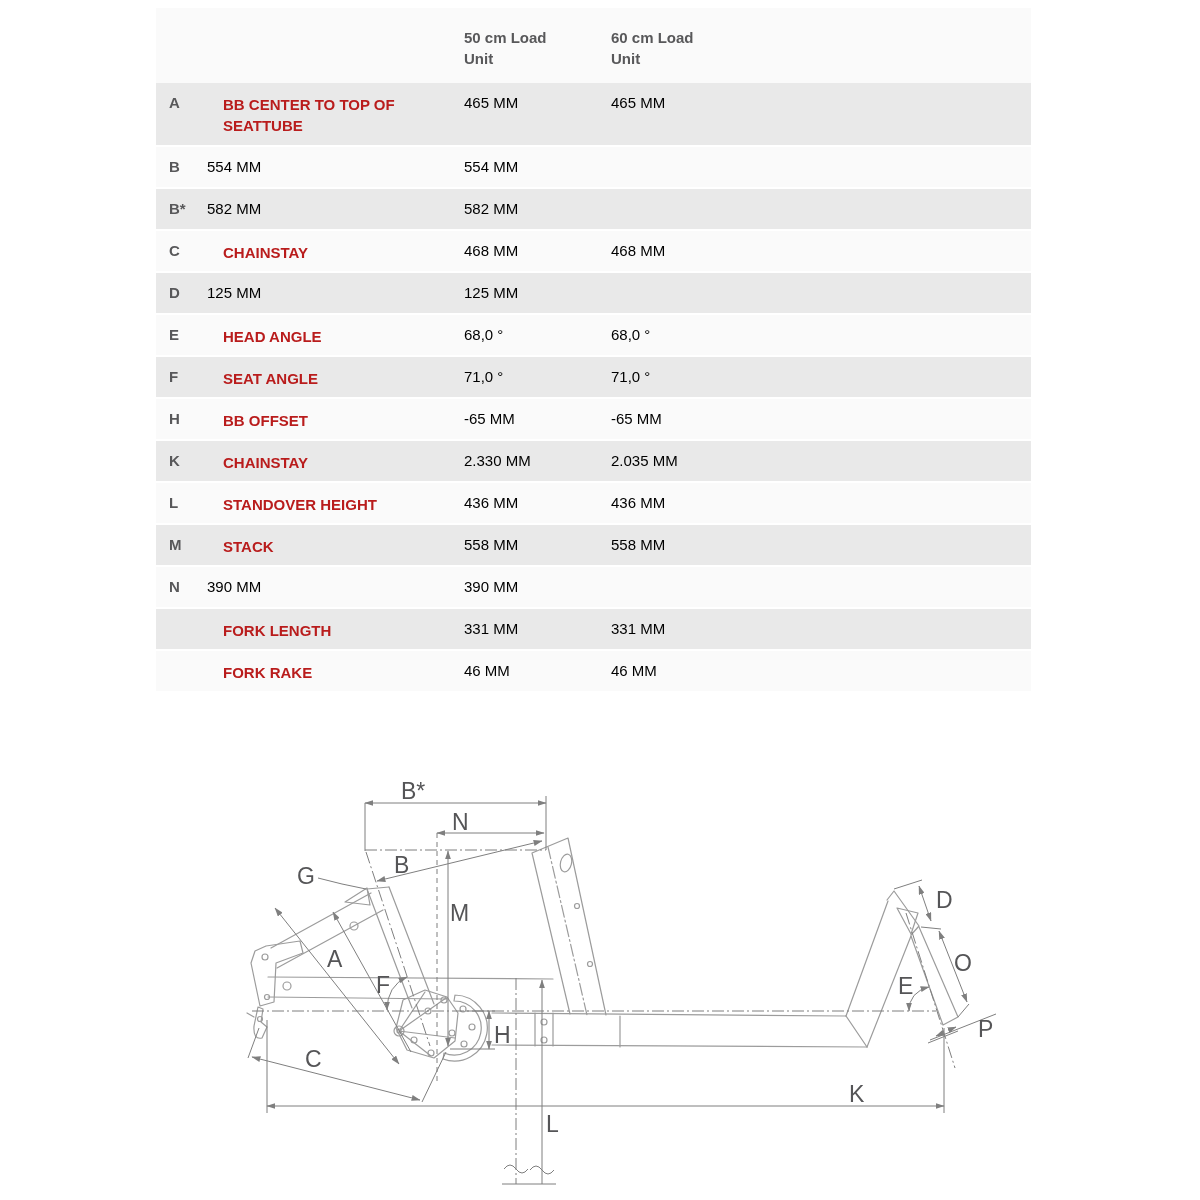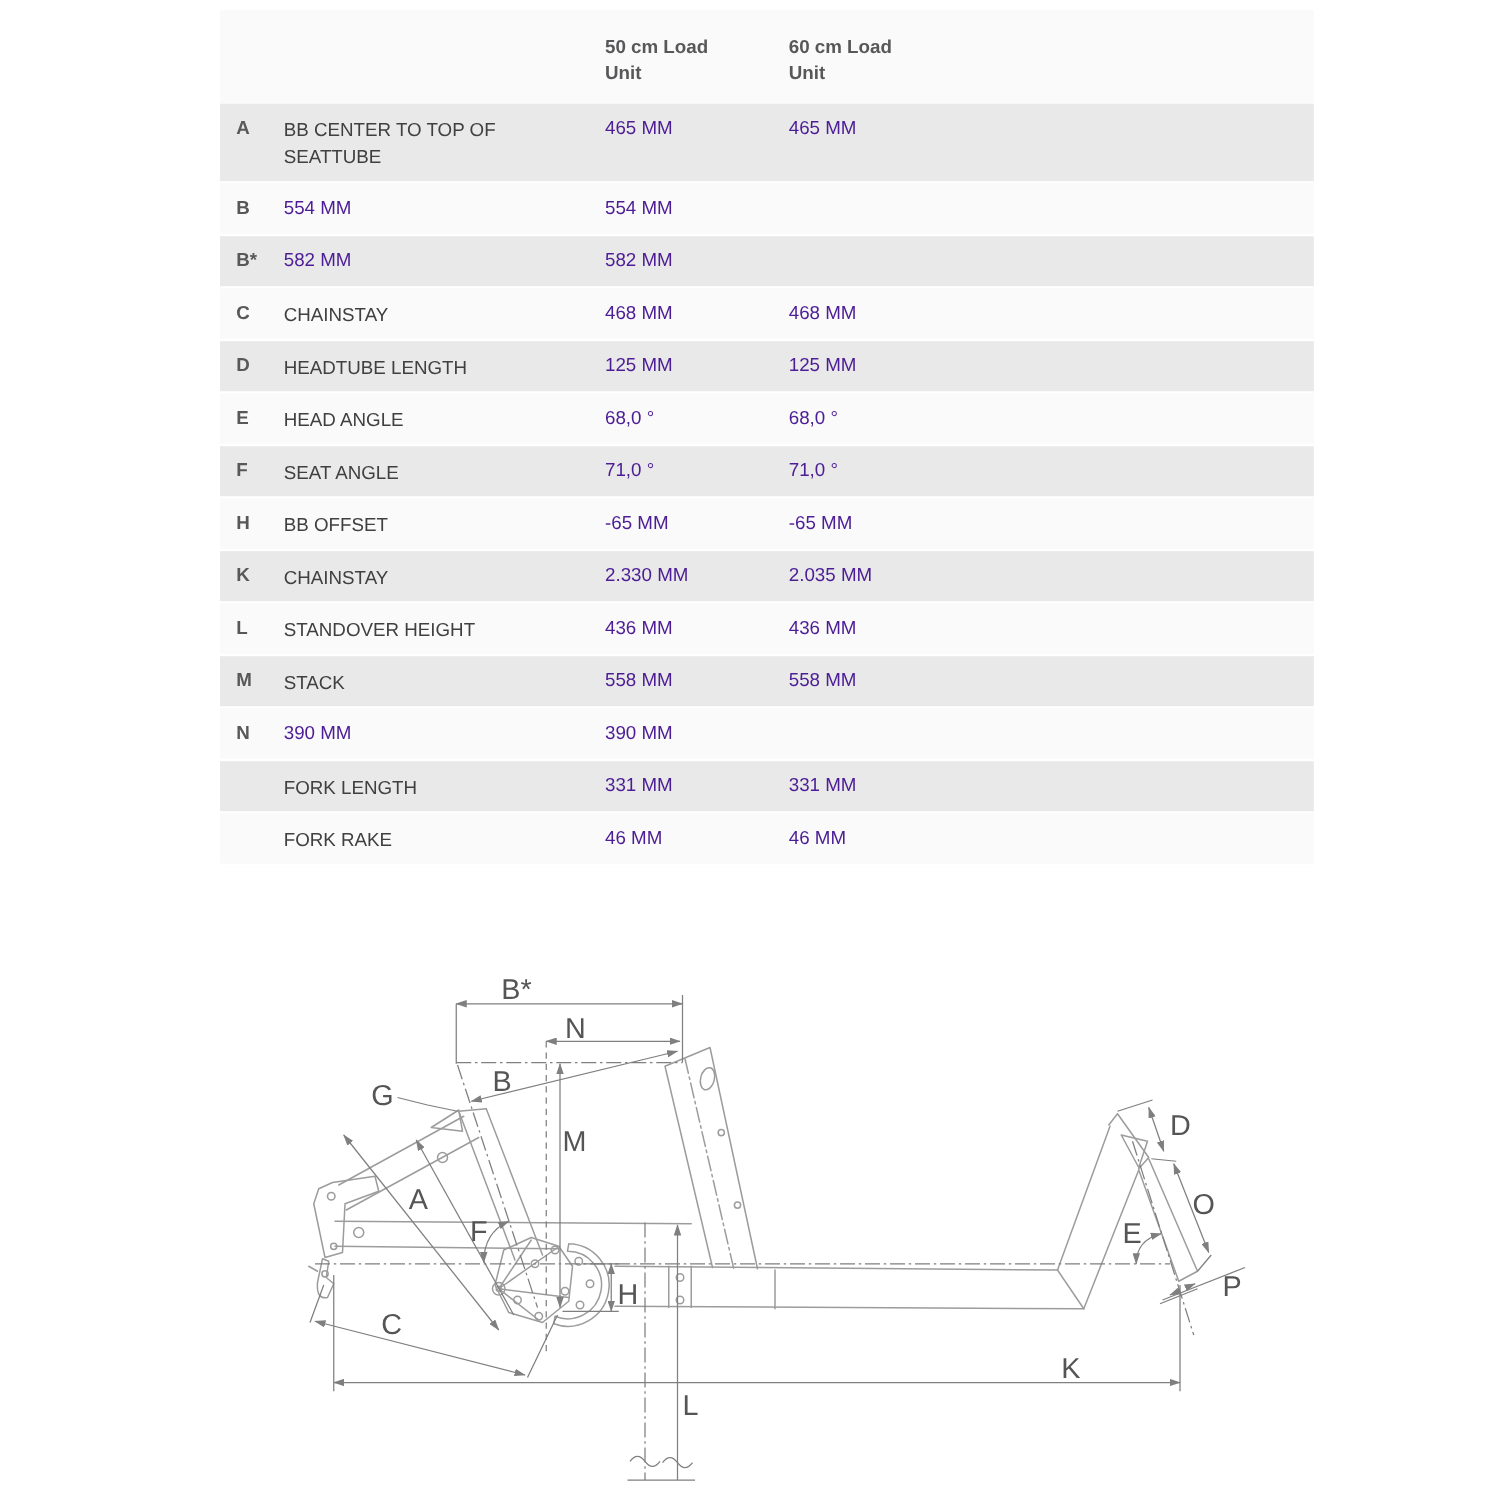--- a/index.html
+++ b/index.html
@@ -1,26 +1,26 @@
 <!DOCTYPE html>
 <html><head>
 <meta charset="utf-8">
 <style>
   html,body{margin:0;padding:0;background:#ffffff;width:1200px;height:1200px;
     font-family:"Liberation Sans",sans-serif;-webkit-font-smoothing:antialiased;}
-  #spec-table{position:absolute;left:176px;top:8px;width:875px;background:#fafafa;}
+  #spec-table{position:absolute;left:156px;top:8px;width:875px;background:#fafafa;}
   .thead{display:grid;grid-template-columns:38px 257px 147px 1fr;padding:19px 0 14px 13px;box-sizing:border-box;}
   .col-header{font-weight:bold;color:#58585a;font-size:15px;line-height:21px;}
   .trow{display:grid;grid-template-columns:38px 257px 147px 1fr;min-height:42px;
     padding:11px 0 0 13px;box-sizing:border-box;border-bottom:2px solid #ffffff;background:#fafafa;}
   .trow.shaded{background:#e9e9e9;}
   .trow.tall{min-height:64px;}
   .cell-key{font-weight:bold;color:#58585a;font-size:15px;}
-  .cell-label{font-weight:normal;color:#404040;font-size:15px;line-height:21px;max-width:230px;}
-  .cell-val{font-weight:normal;color:#4c1d95;font-size:15px;}
+  .cell-label{font-weight:bold;color:#b91c1c;font-size:15px;line-height:21px;max-width:230px;margin-left:16px;}
+  .cell-val{font-weight:normal;color:#000000;font-size:15px;}
   #diagram{position:absolute;left:0;top:760px;}
   .frame{stroke:#9c9c9c;stroke-width:1.2;fill:none;stroke-linejoin:round;stroke-linecap:round;}
   .dim{stroke:#7f7f7f;stroke-width:1;fill:none;}
   .dashed{stroke-dasharray:5,4;}
   .dashdot{stroke-dasharray:12,3,2,3;}
   .dim-label{fill:#555557;font-size:23px;font-family:"Liberation Sans",sans-serif;}
 </style>
 </head>
 <body>
 
@@ -55,21 +55,20 @@
     <div class="cell-val">582 MM</div>
   </div>
   <div class="trow">
     <div class="cell-key">C</div>
     <div class="cell-label">CHAINSTAY</div>
     <div class="cell-val">468 MM</div>
     <div class="cell-val">468 MM</div>
   </div>
   <div class="trow shaded">
     <div class="cell-key">D</div>
-    <div class="cell-label">HEADTUBE LENGTH</div>
     <div class="cell-val">125 MM</div>
     <div class="cell-val">125 MM</div>
   </div>
   <div class="trow">
     <div class="cell-key">E</div>
     <div class="cell-label">HEAD ANGLE</div>
     <div class="cell-val">68,0 °</div>
     <div class="cell-val">68,0 °</div>
   </div>
   <div class="trow shaded">

